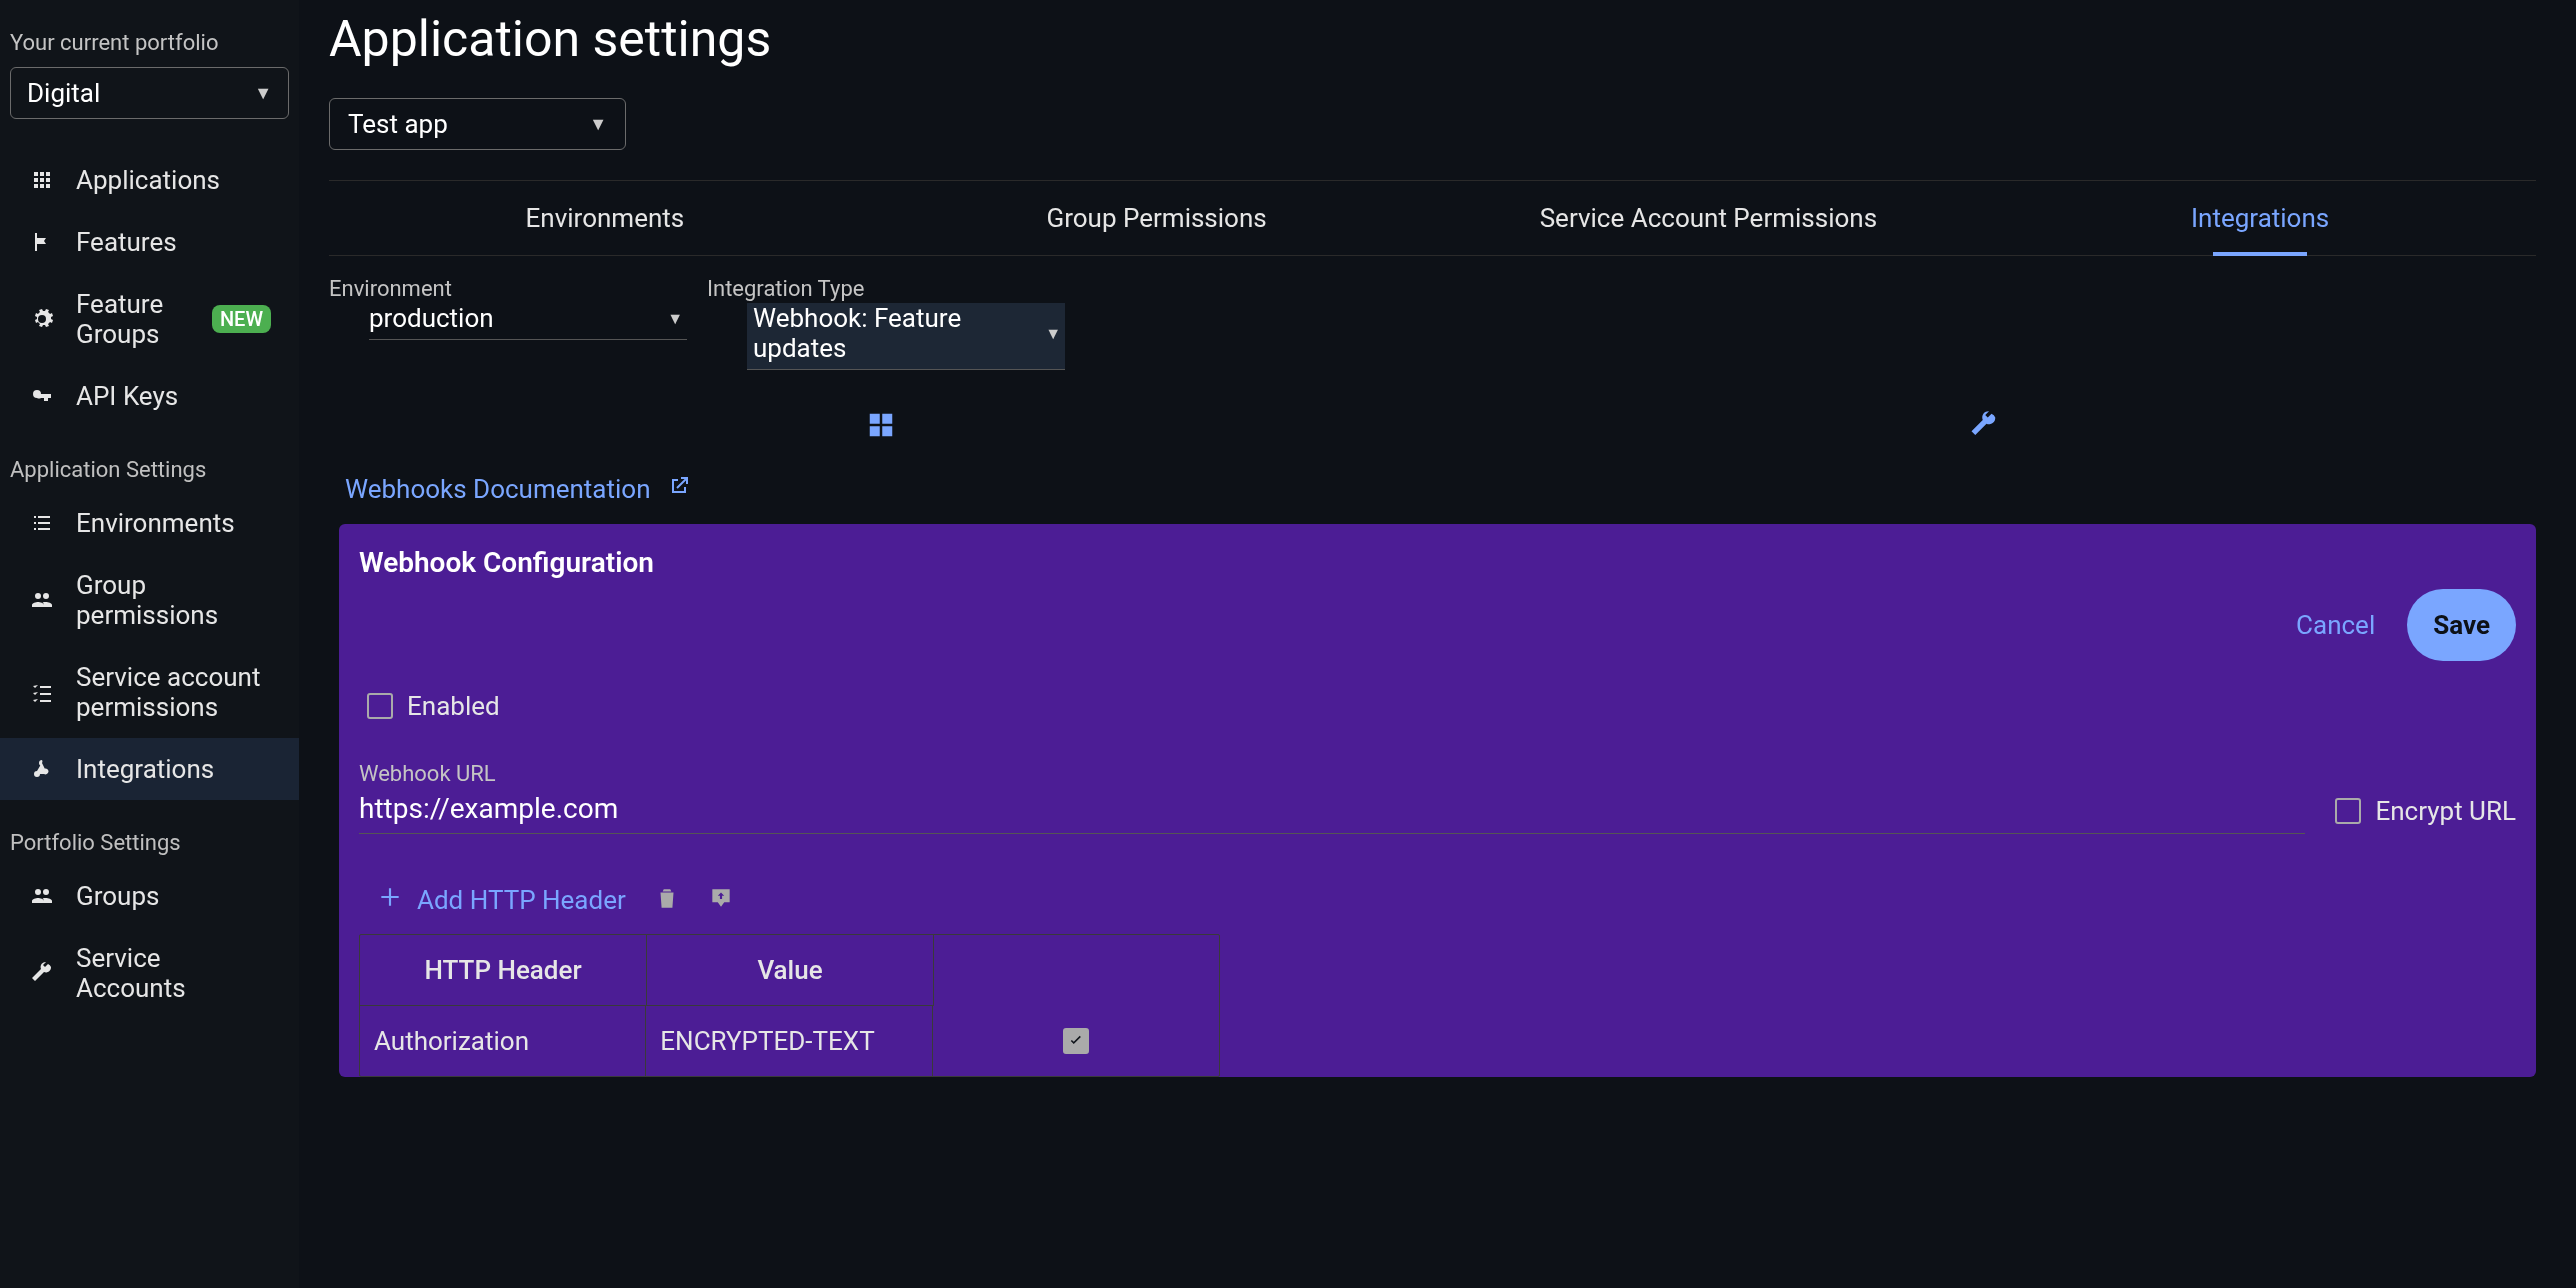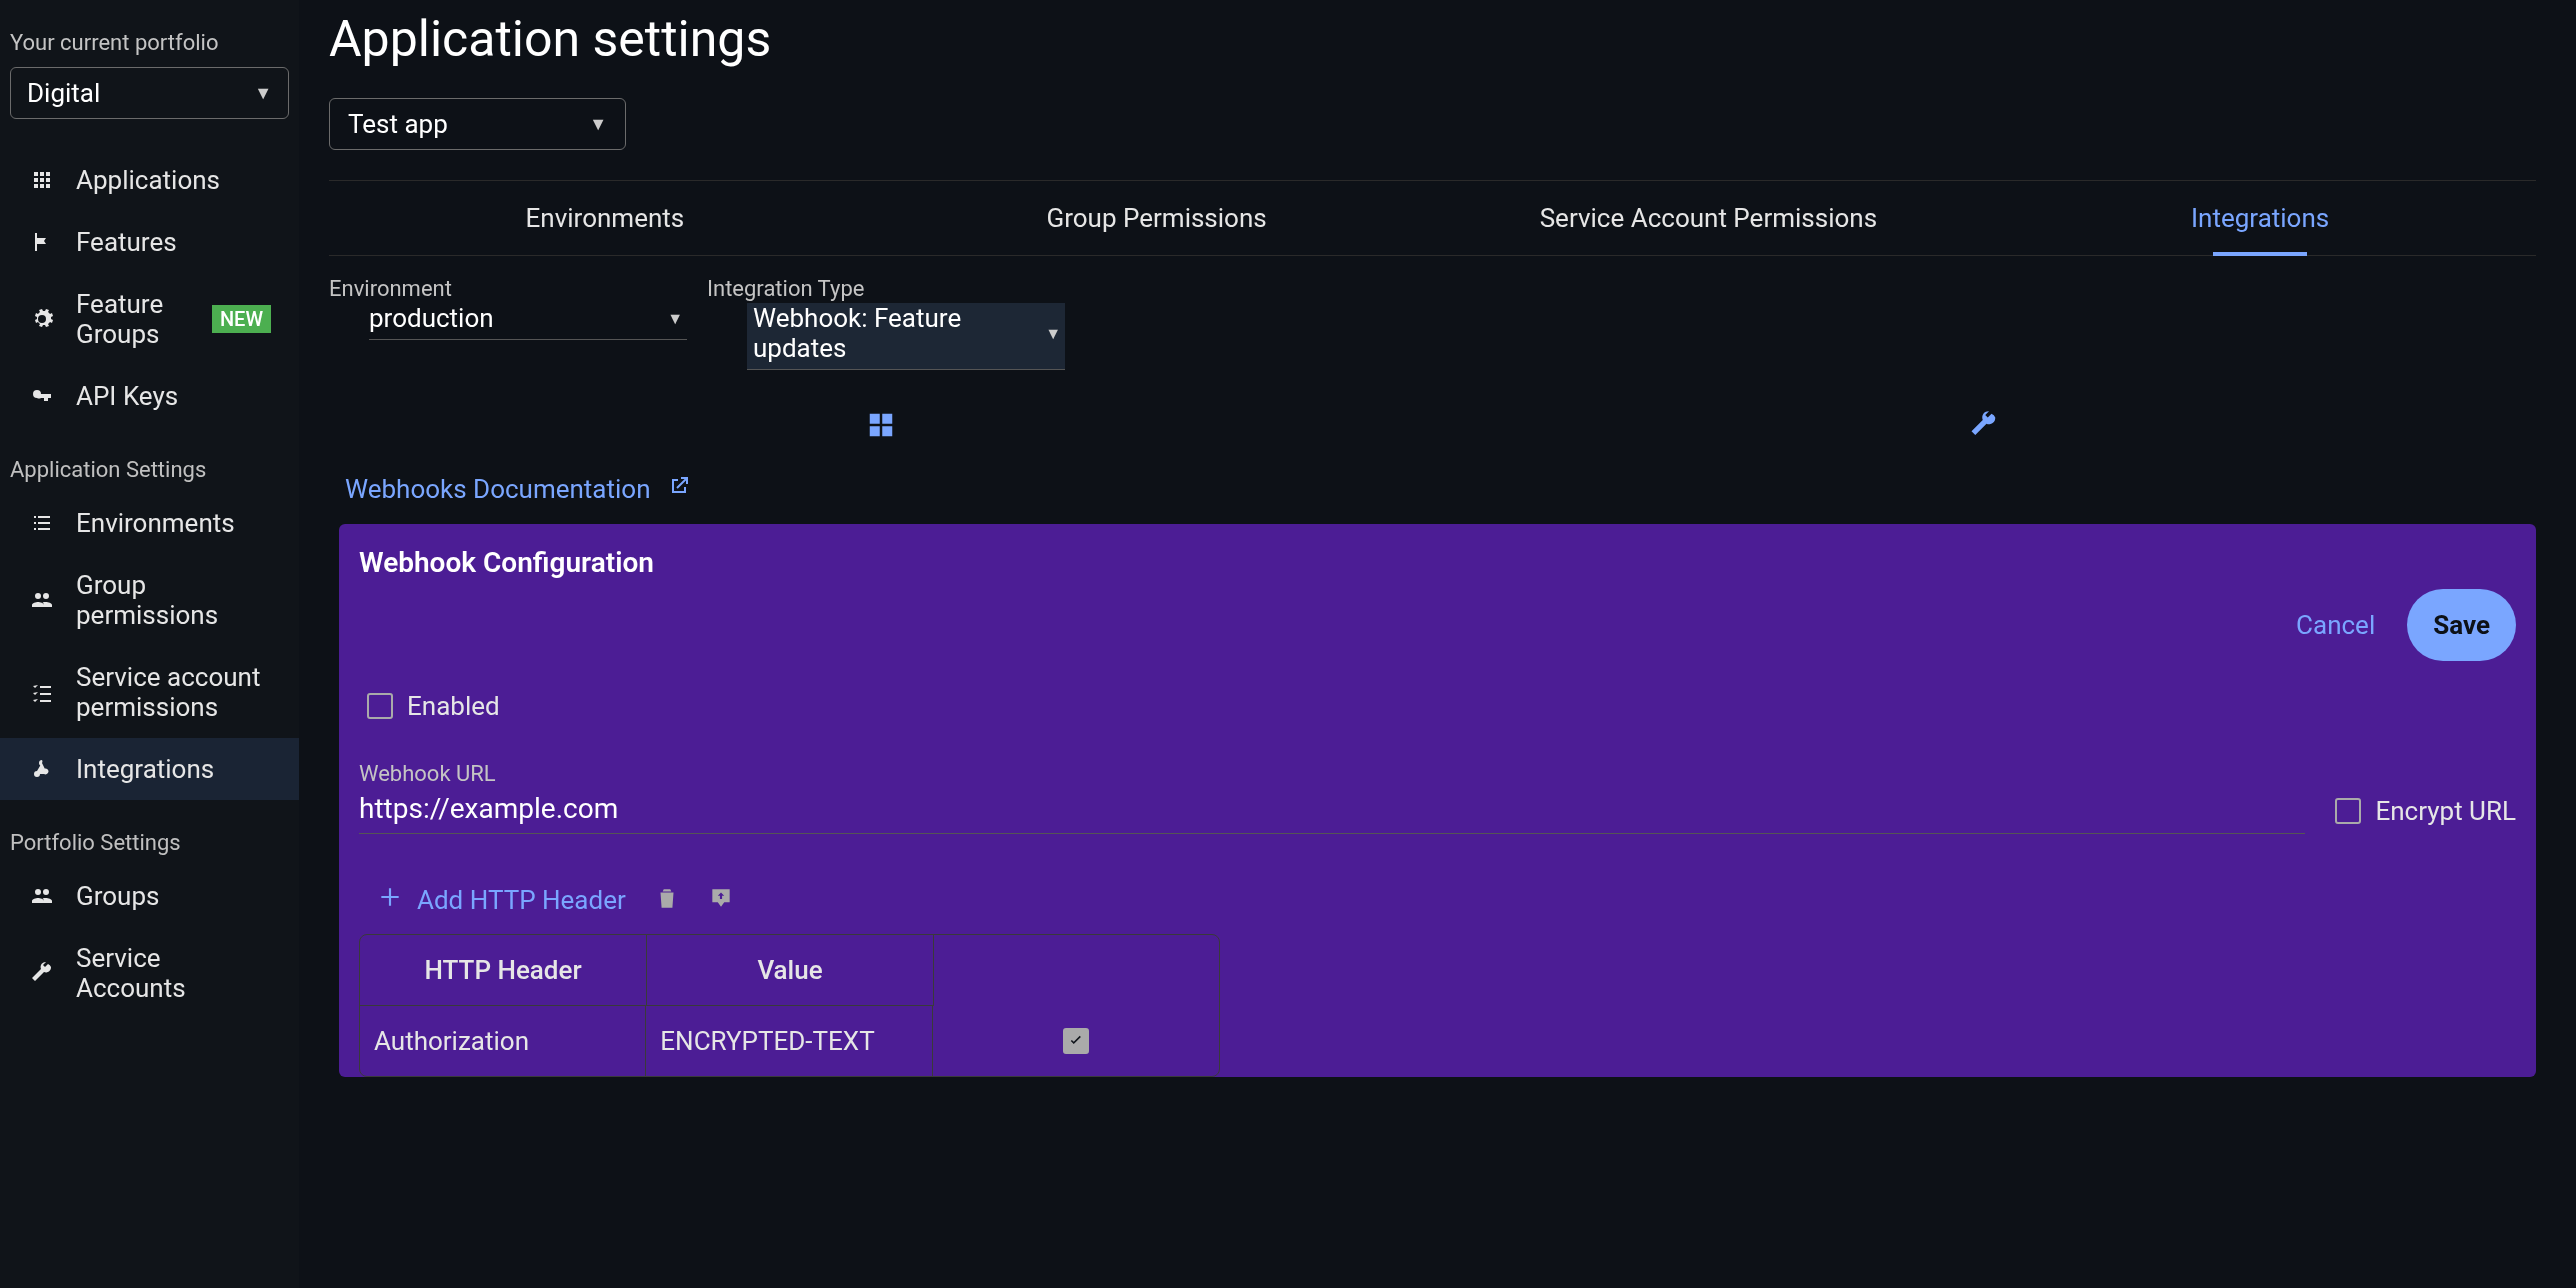--- a/index.html
+++ b/index.html
@@ -72,21 +72,21 @@
 .sidebar-item svg {
   width: 24px;
   height: 24px;
   fill: #e6e6e6;
 }
 .badge-new {
   background: #4caf50;
   color: #fff;
   font-size: 20px;
   padding: 2px 8px;
-  border-radius: 0;
+  border-radius: 8px;
   font-weight: 500;
 }
 .sidebar-section-label {
   font-size: 22px;
   color: #c0c0c0;
   padding: 30px 10px 10px 10px;
 }
 
 
 .main {
@@ -325,21 +325,21 @@
 .tb-icon svg {
   width: 26px;
   height: 26px;
   fill: #aaa;
   cursor: pointer;
 }
 
 
 .table {
   border: 1px solid #3a3a3a;
-  border-radius: 8px;
+  border-radius: 2px;
   width: 861px;
   overflow: hidden;
 }
 .table-row {
   display: flex;
 }
 .table-row.header {
   font-weight: 500;
   font-size: 26px;
 }

